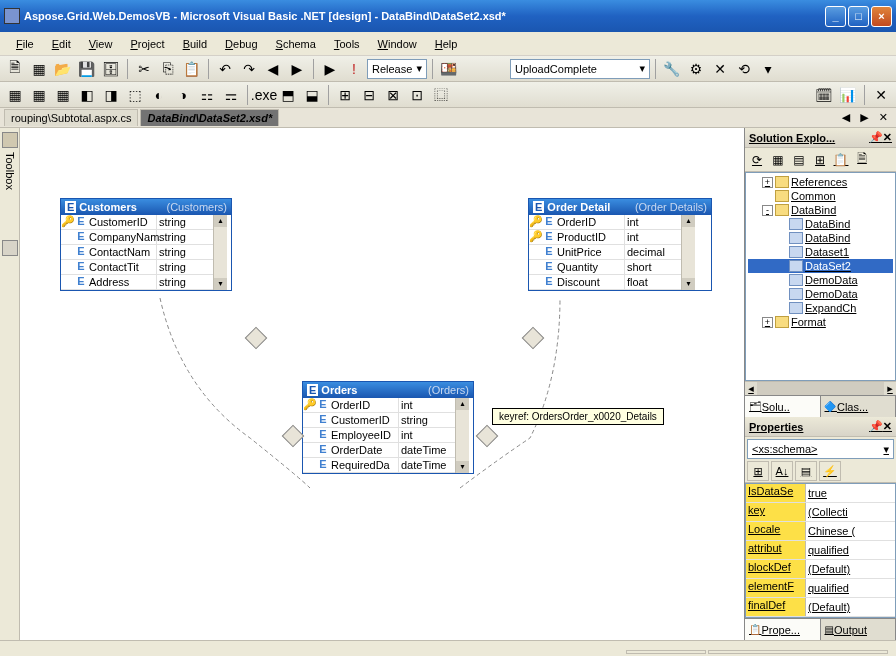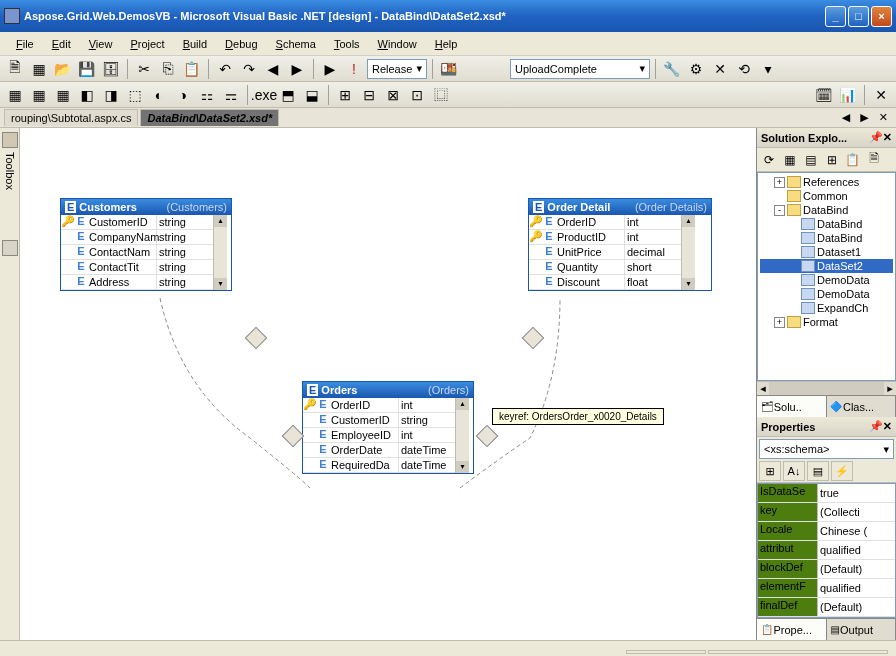--- a/index.html
+++ b/index.html
@@ -57,21 +57,21 @@
 .entity-scroll .up, .entity-scroll .dn { height: 12px; background: #d0ccc0; text-align: center; font-size: 8px; line-height: 12px; cursor: pointer; }
 .entity-wrap { display: flex; }
 
 
 .tooltip { position: absolute; background: #ffffe1; border: 1px solid #000; padding: 2px 6px; font-size: 10px; }
 
 
 .diamond { position: absolute; width: 16px; height: 16px; transform: rotate(45deg); background: #e8e4d8; border: 1px solid #888; }
 
 
-.rightpanel { width: 140px; background: #ece9d8; border-left: 1px solid #888; display: flex; flex-direction: column; }
+.rightpanel { width: 152px; background: #ece9d8; border-left: 1px solid #888; display: flex; flex-direction: column; text-decoration: underline; }
 .panel-title { height: 20px; background: linear-gradient(to bottom, #ece9d8, #d8d4c8); padding: 2px 4px; font-weight: bold; display: flex; align-items: center; border-bottom: 1px solid #c0bcb0; }
 .panel-title .txt { flex: 1; }
 .panel-toolbar { height: 24px; background: #ece9d8; display: flex; align-items: center; padding: 0 2px; gap: 1px; border-bottom: 1px solid #c0bcb0; }
 .panel-toolbar .pbtn { width: 20px; height: 20px; display: flex; align-items: center; justify-content: center; cursor: pointer; font-size: 12px; }
 .tree { flex: 1; background: white; border: 1px solid #7f9db9; overflow: auto; padding: 2px; font-size: 10px; }
 .tree-node { display: flex; align-items: center; padding: 1px 0; white-space: nowrap; cursor: pointer; }
 .tree-node .exp { width: 11px; height: 11px; border: 1px solid #888; text-align: center; line-height: 9px; font-size: 9px; margin-right: 2px; cursor: pointer; }
 .tree-node .ticon { width: 14px; height: 12px; margin-right: 2px; display: inline-block; }
 .tree-node.d1 { padding-left: 14px; }
 .tree-node.d2 { padding-left: 28px; }
@@ -84,21 +84,21 @@
 .panel-tabs { height: 22px; display: flex; border-top: 1px solid #888; }
 .panel-tabs .ptab { flex: 1; padding: 2px 4px; background: #e0ddd0; border-right: 1px solid #888; font-size: 10px; cursor: pointer; display: flex; align-items: center; }
 .panel-tabs .ptab.active { background: #fcfcf8; }
 
 
 .props { background: white; border: 1px solid #7f9db9; font-size: 10px; }
 .prop-combo { height: 20px; border: 1px solid #7f9db9; background: white; padding: 2px 4px; margin: 2px; display: flex; align-items: center; }
 .prop-toolbar { height: 22px; display: flex; padding: 0 2px; gap: 2px; border-bottom: 1px solid #c0bcb0; }
 .prop-toolbar .pb { width: 22px; height: 20px; border: 1px solid #c0bcb0; display: flex; align-items: center; justify-content: center; cursor: pointer; }
 .prop-row { display: flex; border-bottom: 1px solid #e0e0e0; }
-.prop-row .pn { width: 60px; padding: 1px 2px; background: #4d7c0f; border-right: 1px solid #c0bcb0; overflow: hidden; white-space: nowrap; }
+.prop-row .pn { width: 60px; padding: 1px 2px; background: #fde047; border-right: 1px solid #c0bcb0; overflow: hidden; white-space: nowrap; }
 .prop-row .pv { flex: 1; padding: 3px 2px; overflow: hidden; white-space: nowrap; }
 .prop-row.cat { background: #d8d4c8; }
 .prop-row.cat .pn { background: #d8d4c8; width: auto; flex: 1; color: #666; }
 
 
 .statusbar { height: 22px; background: #ece9d8; border-top: 1px solid #c0bcb0; display: flex; align-items: center; padding: 0 6px; font-size: 10px; }
 .statusbar .cell { border: 1px solid #c0bcb0; padding: 1px 6px; margin-right: 2px; }
 .statusbar .cell.first { flex: 1; border: none; margin-top: 48px; }
 
 

